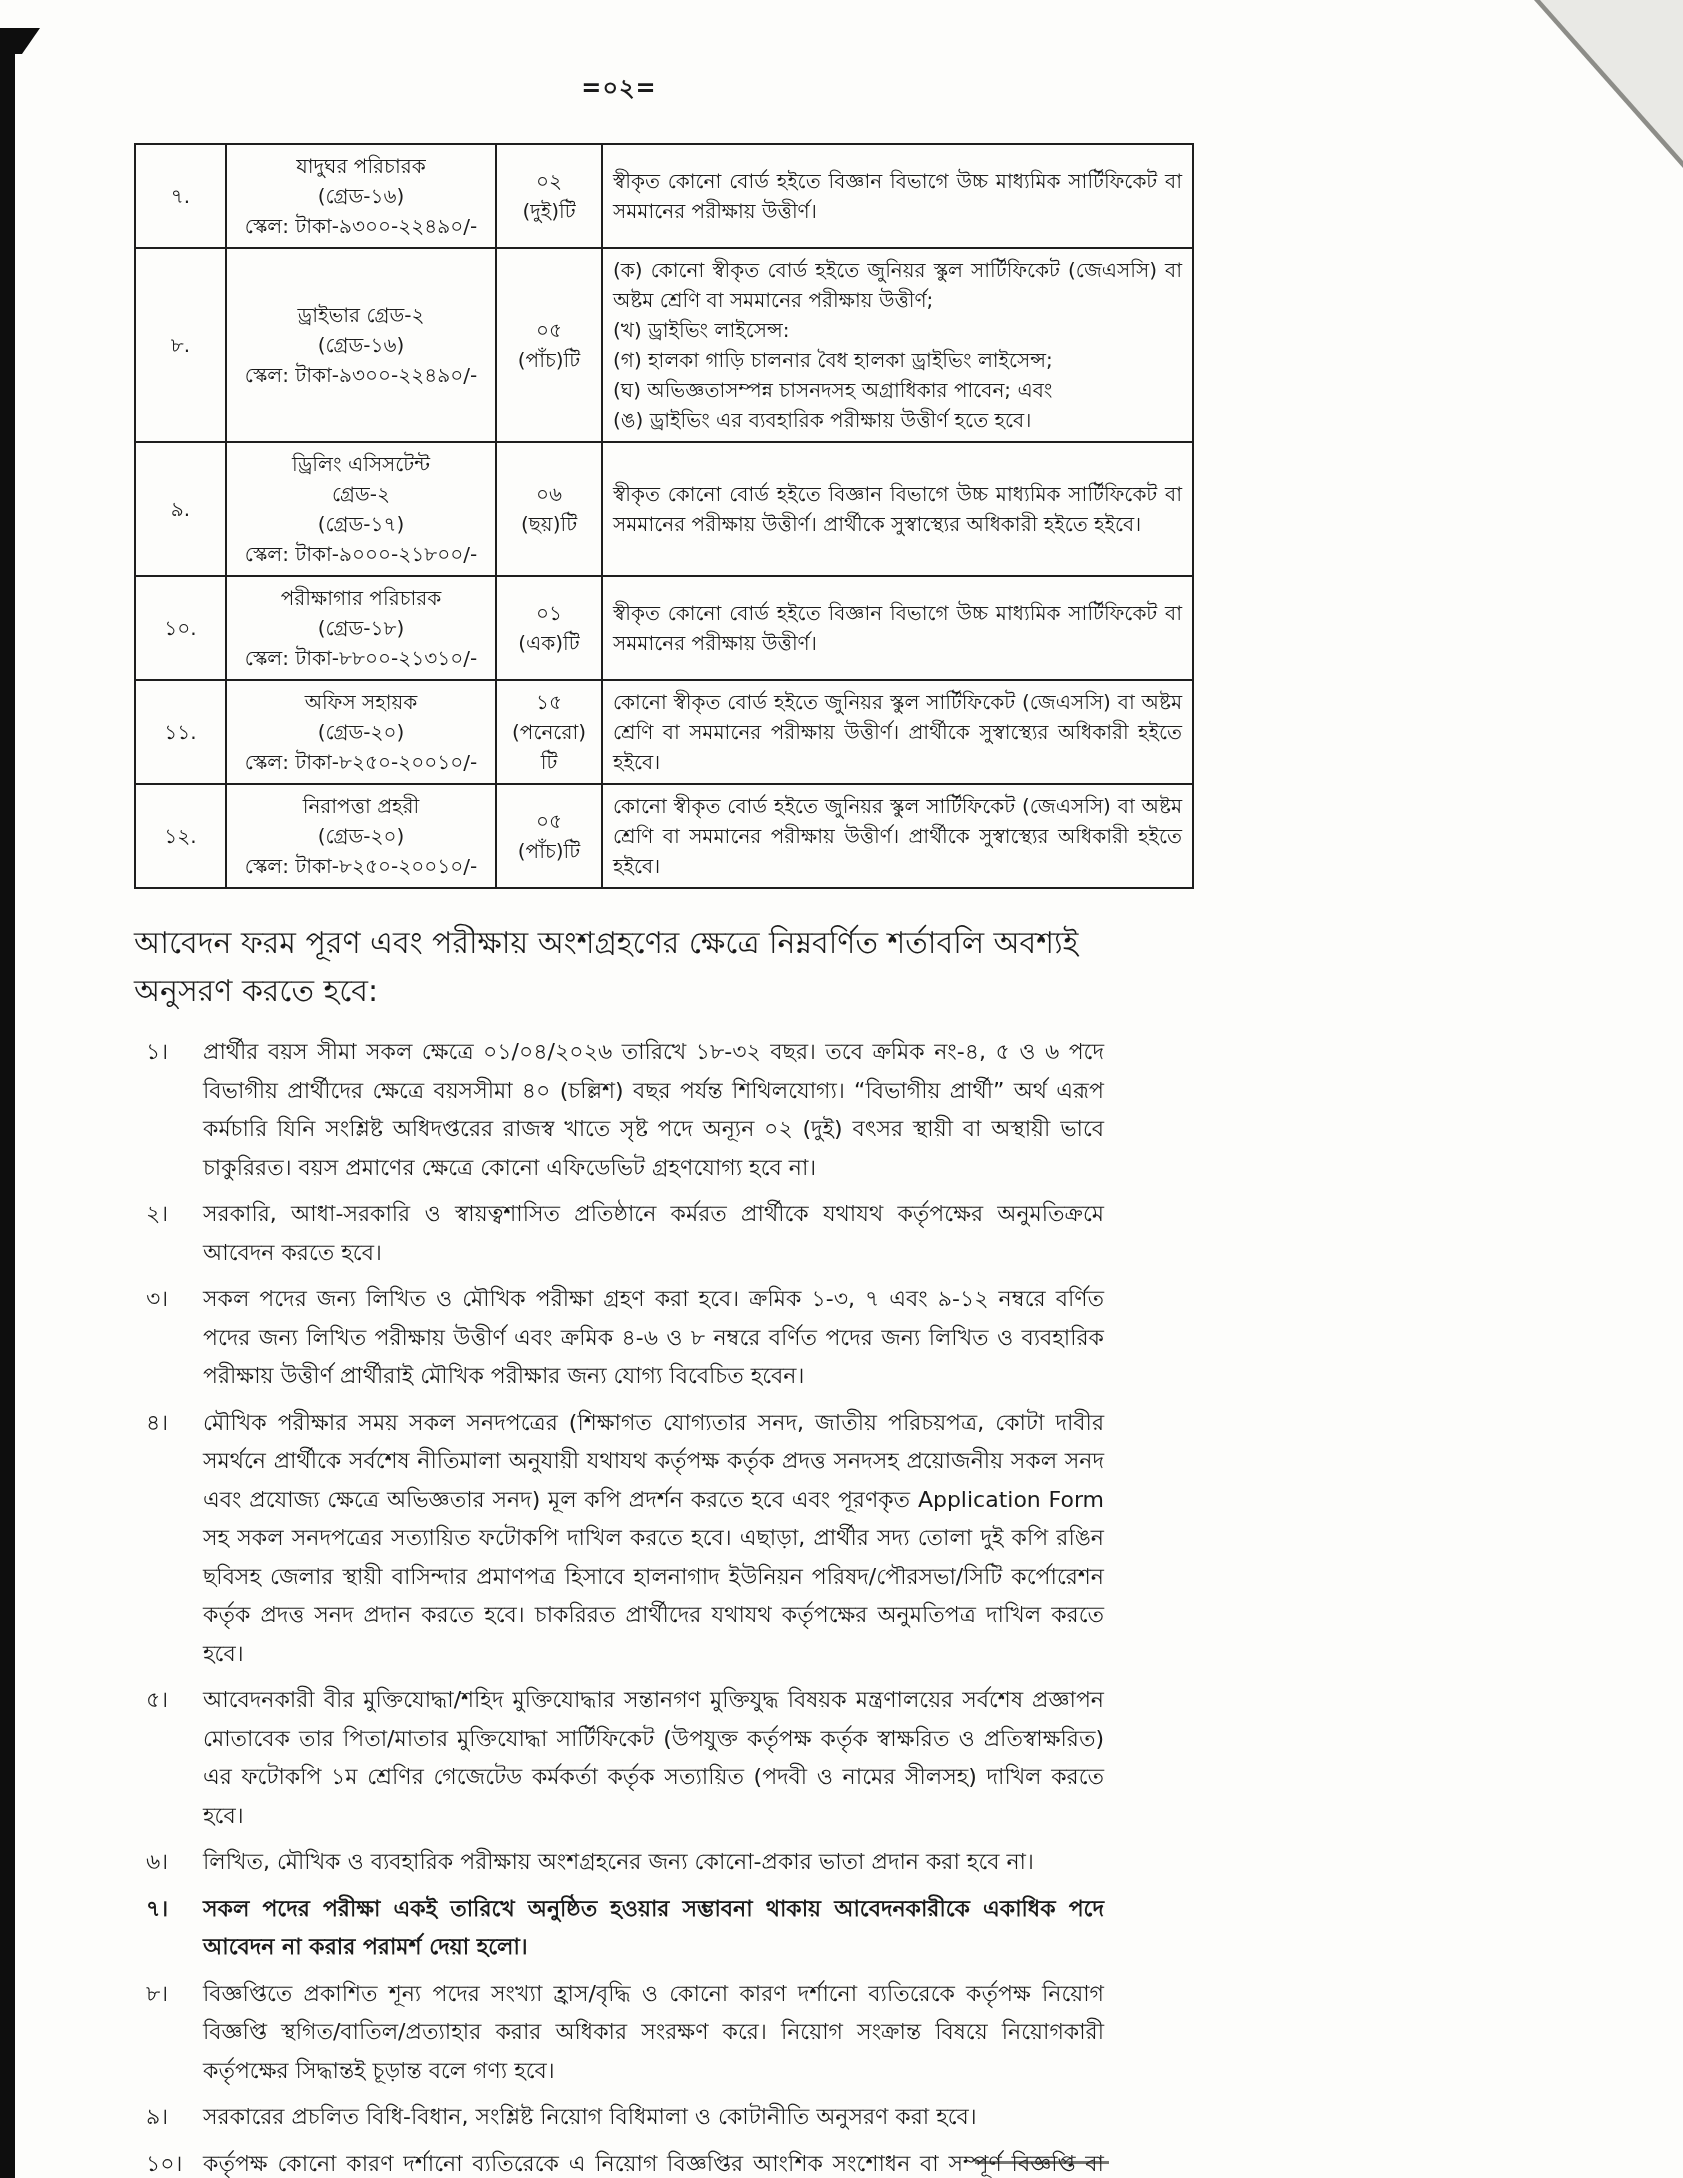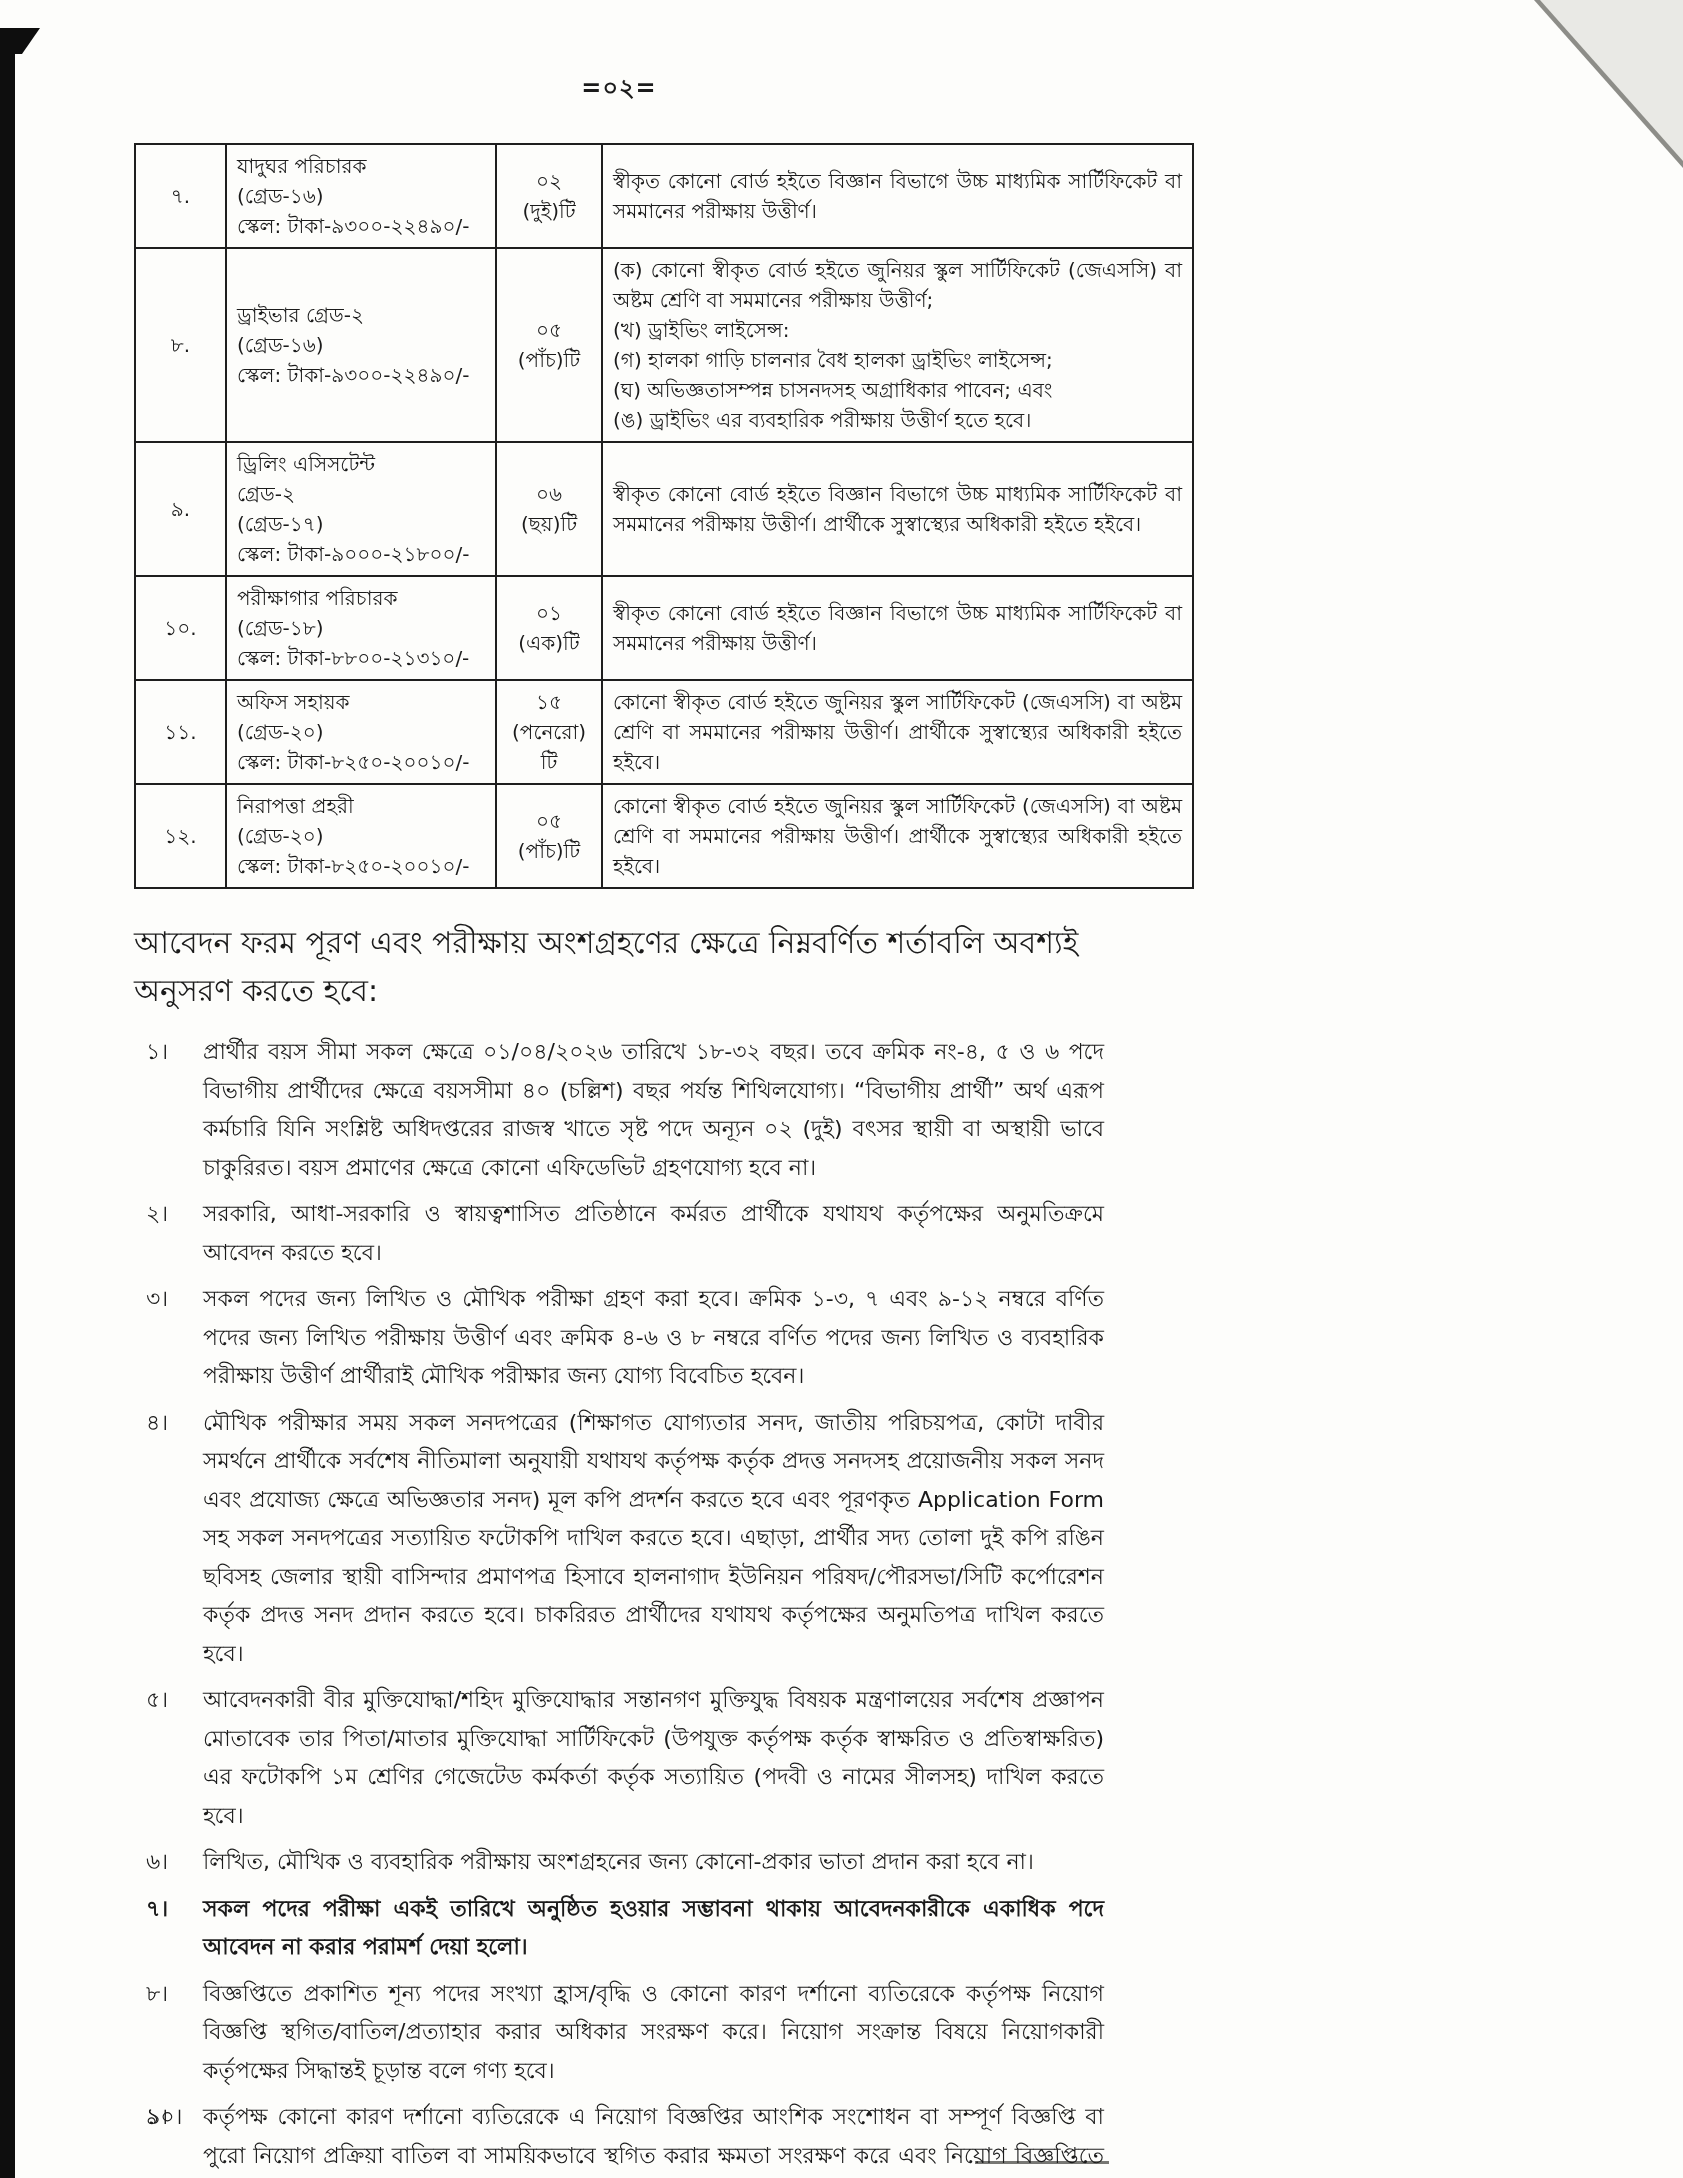--- a/index.html
+++ b/index.html
@@ -73,21 +73,21 @@
     table-layout: fixed;
   }
   table.positions td {
     border: 2px solid #1e1e1e;
     font-size: 20px;
     line-height: 1.5;
     padding: 6px 10px;
     vertical-align: middle;
   }
   td.col-serial { text-align: center; width: 69px; }
-  td.col-position { width: 248px; }
+  td.col-position { text-align: center; width: 248px; }
   td.col-count { text-align: center; width: 84px; }
   td.col-qual {
     width: 569px;
     text-align: justify;
     vertical-align: top;
     border-radius: 21px;
   }
   .intro {
     margin: 30px 0 18px 0;
     font-size: 30px;
@@ -255,20 +255,21 @@
       <div class="cond bold">
         <span class="cnum">৭।</span>
         <span class="ctext">সকল পদের পরীক্ষা একই তারিখে অনুষ্ঠিত হওয়ার সম্ভাবনা থাকায় আবেদনকারীকে একাধিক পদে আবেদন না করার পরামর্শ দেয়া হলো।</span>
       </div>
       <div class="cond">
         <span class="cnum">৮।</span>
         <span class="ctext">বিজ্ঞপ্তিতে প্রকাশিত শূন্য পদের সংখ্যা হ্রাস/বৃদ্ধি ও কোনো কারণ দর্শানো ব্যতিরেকে কর্তৃপক্ষ নিয়োগ বিজ্ঞপ্তি স্থগিত/বাতিল/প্রত্যাহার করার অধিকার সংরক্ষণ করে। নিয়োগ সংক্রান্ত বিষয়ে নিয়োগকারী কর্তৃপক্ষের সিদ্ধান্তই চূড়ান্ত বলে গণ্য হবে।</span>
       </div>
       <div class="cond">
         <span class="cnum">৯।</span>
+        <span class="ctext">সরকারের প্রচলিত বিধি-বিধান, সংশ্লিষ্ট নিয়োগ বিধিমালা ও কোটানীতি অনুসরণ করা হবে।</span>
       </div>
       <div class="cond">
         <span class="cnum">১০।</span>
         <span class="ctext">কর্তৃপক্ষ কোনো কারণ দর্শানো ব্যতিরেকে এ নিয়োগ বিজ্ঞপ্তির আংশিক সংশোধন বা সম্পূর্ণ বিজ্ঞপ্তি বা পুরো নিয়োগ প্রক্রিয়া বাতিল বা সাময়িকভাবে স্থগিত করার ক্ষমতা সংরক্ষণ করে এবং নিয়োগ বিজ্ঞপ্তিতে উল্লিখিত কোনো বিষয় বা অংশের অধিকতর ব্যাখ্যার প্রয়োজনে নিয়োগকারী কর্তৃপক্ষ কর্তৃক ব্যাখ্যাই চূড়ান্ত বলে গণ্য হবে।</span>
       </div>
     </div>
 
   </div>
 </div>
 

